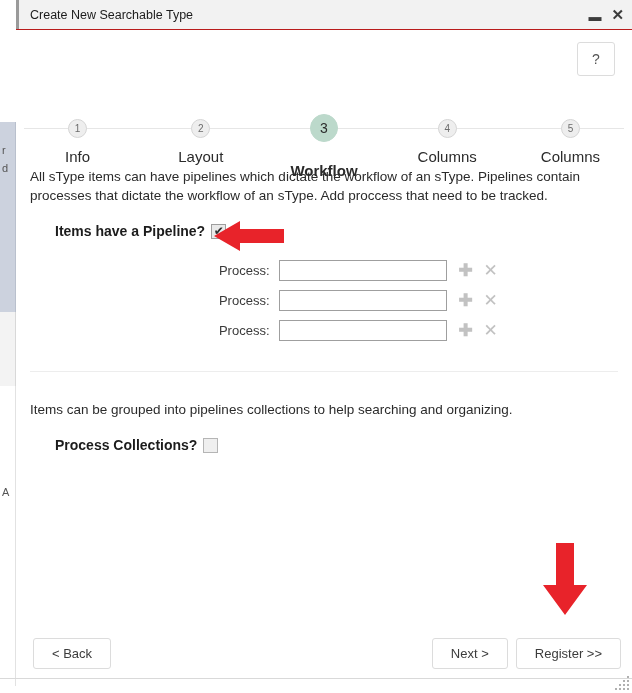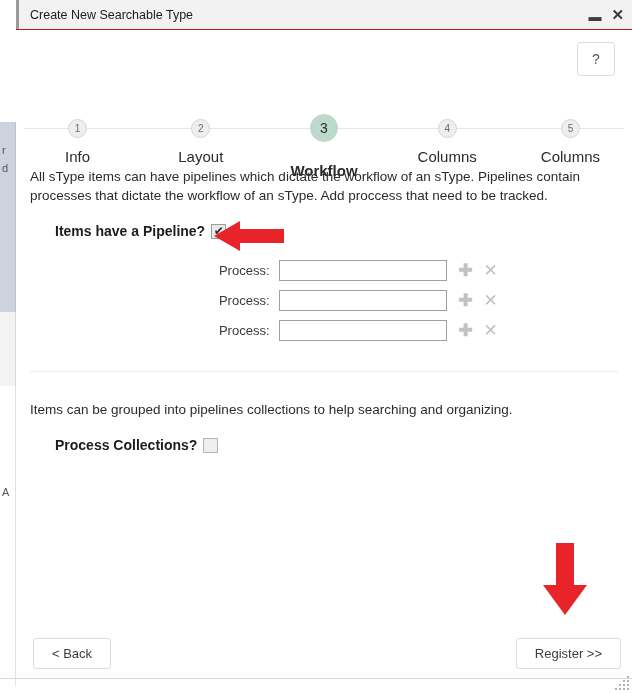--- a/index.html
+++ b/index.html
@@ -470,20 +470,21 @@
           <span class="cap">Process Collections?</span>
           <span class="checkbox unchecked"></span>
         </div>
       </div>
 
     </div>
 
     <div id="footer">
       <button class="btn" id="btn-back">&lt; Back</button>
       <div class="spacer"></div>
+      <button class="btn" id="btn-next">Next &gt;</button>
       <button class="btn" id="btn-register">Register &gt;&gt;</button>
     </div>
 
   </div>
 </div>
 
 <div id="page-bottom-line"></div>
 
 <div id="resize-grip">
   <i style="right:0;bottom:0"></i>

